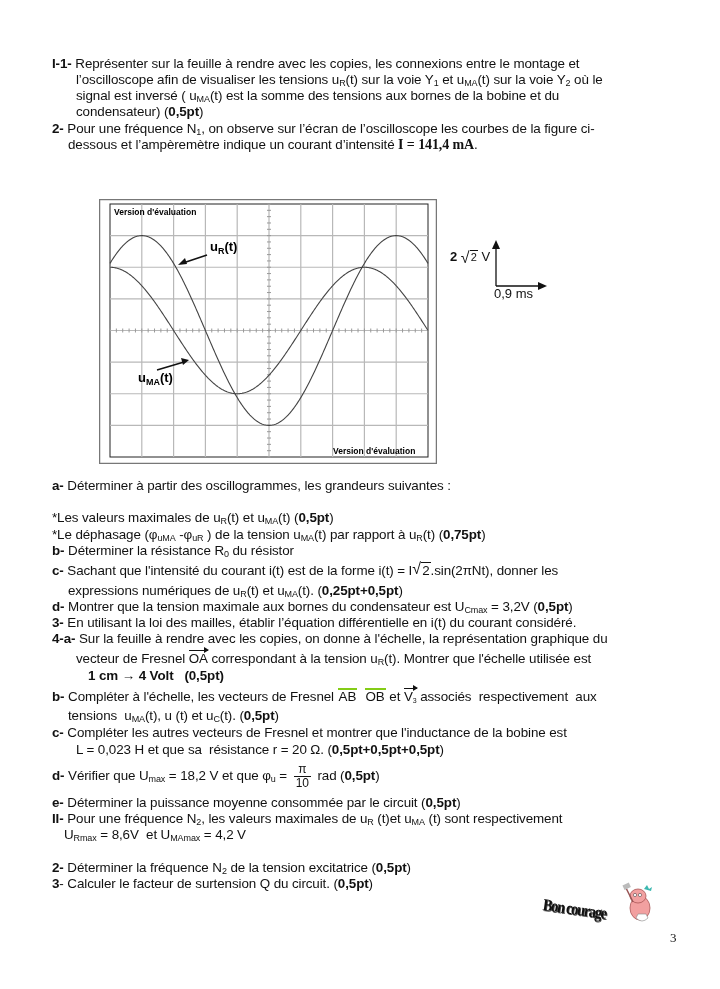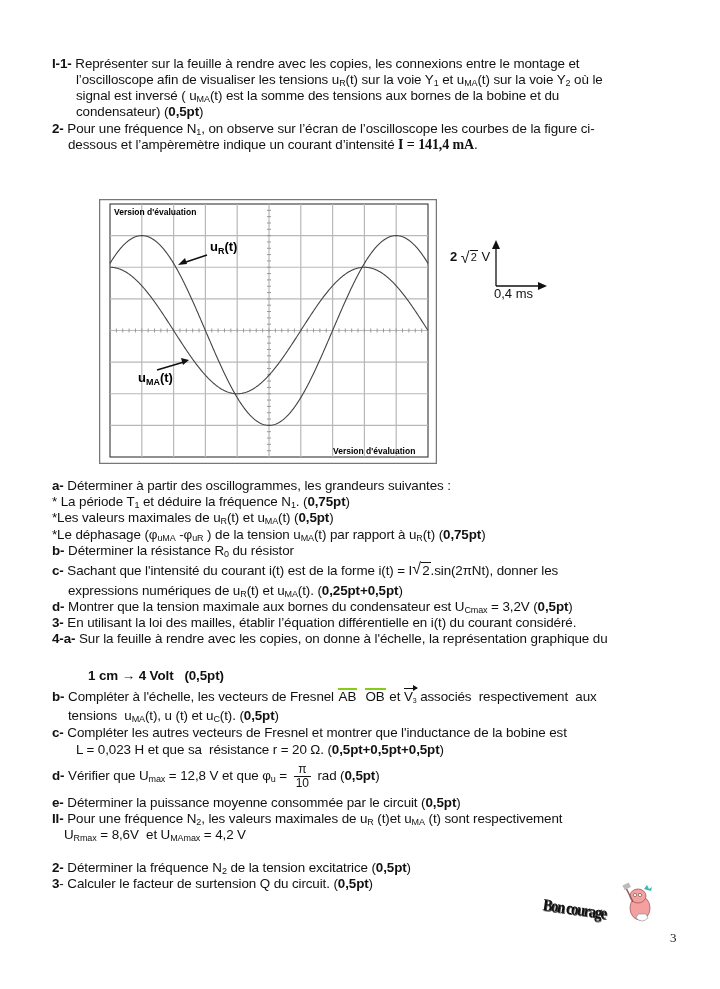--- a/index.html
+++ b/index.html
@@ -185,29 +185,26 @@
       <line x1="46" y1="4" x2="46" y2="46" stroke="#111" stroke-width="1.3"></line>
       <polygon points="46,0 42,9 50,9" fill="#111"></polygon>
       <line x1="46" y1="46" x2="92" y2="46" stroke="#111" stroke-width="1.3"></line>
       <polygon points="97,46 88,42 88,50" fill="#111"></polygon>
     </svg>
     <div style="position:absolute;left:0;top:9px;font-size:13px;white-space:nowrap;">
       <span class="b">2</span>
       <span class="sqrt" style="font-size:11px"><span class="hook">√</span><span class="rad">2</span></span>
       <span>V</span>
     </div>
-    <div style="position:absolute;left:44px;top:46px;font-size:13px;white-space:nowrap;">0,4 ms</div>
+    <div style="position:absolute;left:44px;top:46px;font-size:13px;white-space:nowrap;">0,9 ms</div>
   </div>
 
   <div class="line" style="left:52px;top:478px;">
     <span class="b">a-</span><span> Déterminer à partir des oscillogrammes, les grandeurs suivantes :</span>
   </div>
-  <div class="line" style="left:52px;top:494px;">
-    <span>* La période T</span><sub>1</sub><span> et déduire la fréquence N</span><sub>1</sub><span>. (</span><span class="b">0,75pt</span><span>)</span>
-  </div>
   <div class="line" style="left:52px;top:510px;">
     <span>*Les valeurs maximales de u</span><sub>R</sub><span>(t) et u</span><sub>MA</sub><span>(t) (</span><span class="b">0,5pt</span><span>)</span>
   </div>
   <div class="line" style="left:52px;top:527px;">
     <span> *Le déphasage (φ</span><sub>uMA</sub><span> -φ</span><sub>uR</sub><span> ) de la tension u</span><sub>MA</sub><span>(t) par rapport à u</span><sub>R</sub><span>(t) (</span><span class="b">0,75pt</span><span>)</span>
   </div>
   <div class="line" style="left:52px;top:543px;">
     <span class="b">b-</span><span> Déterminer la résistance R</span><sub>0</sub><span> du résistor</span>
   </div>
   <div class="line" style="left:52px;top:563px;">
@@ -219,37 +216,40 @@
   <div class="line" style="left:52px;top:599px;">
     <span class="b">d-</span><span> Montrer que la tension maximale aux bornes du condensateur est U</span><sub>Cmax</sub><span> = 3,2V (</span><span class="b">0,5pt</span><span>)</span>
   </div>
   <div class="line" style="left:52px;top:615px;">
     <span class="b">3-</span><span> En utilisant la loi des mailles, établir l’équation différentielle en i(t) du courant considéré.</span>
   </div>
 
   <div class="line" style="left:52px;top:631px;">
     <span class="b">4-a-</span><span> Sur la feuille à rendre avec les copies, on donne à l'échelle, la représentation graphique du</span>
   </div>
+  <div class="line" style="left:76px;top:651px;">
+    <span>vecteur de Fresnel </span><span class="arrowvec">OA</span><span> correspondant à la tension u</span><sub>R</sub><span>(t). Montrer que l'échelle utilisée est</span>
+  </div>
   <div class="line b" style="left:88px;top:668px;">
     <span>1 cm → 4 Volt</span><span style="white-space:pre">   (0,5pt)</span>
   </div>
   <div class="line" style="left:52px;top:688px;">
     <span class="b">b-</span><span> Compléter à l'échelle, les vecteurs de Fresnel </span><span class="vec">AB</span>&nbsp;&nbsp;<span class="vec">OB</span><span> et </span><span class="arrowvec"><span>V</span><sub style="font-size:7px">3</sub></span><span style="white-space:pre"> associés  respectivement  aux</span>
   </div>
   <div class="line" style="left:68px;top:708px;">
     <span style="white-space:pre">tensions  u</span><sub>MA</sub><span>(t), u (t) et u</span><sub>C</sub><span>(t). (</span><span class="b">0,5pt</span><span>)</span>
   </div>
   <div class="line" style="left:52px;top:725px;">
     <span class="b">c-</span><span> Compléter les autres vecteurs de Fresnel et montrer que l'inductance de la bobine est</span>
   </div>
   <div class="line" style="left:76px;top:742px;">
     <span style="white-space:pre">L = 0,023 H et que sa  résistance r = 20 Ω. (</span><span class="b">0,5pt+0,5pt+0,5pt</span><span>)</span>
   </div>
   <div class="line" style="left:52px;top:762px;height:28px;line-height:28px;">
-    <span class="b">d-</span><span> Vérifier que U</span><sub>max</sub><span> = 12,8 V et que φ</span><sub>u</sub><span> = </span><span class="frac"><span class="num">π</span><span class="den">10</span></span><span> rad (</span><span class="b">0,5pt</span><span>)</span>
+    <span class="b">d-</span><span> Vérifier que U</span><sub>max</sub><span> = 18,2 V et que φ</span><sub>u</sub><span> = </span><span class="frac"><span class="num">π</span><span class="den">10</span></span><span> rad (</span><span class="b">0,5pt</span><span>)</span>
   </div>
   <div class="line" style="left:52px;top:795px;">
     <span class="b">e-</span><span> Déterminer la puissance moyenne consommée par le circuit (</span><span class="b">0,5pt</span><span>)</span>
   </div>
 
   <div class="line" style="left:52px;top:811px;">
     <span class="b">II-</span><span> Pour une fréquence N</span><sub>2</sub><span>, les valeurs maximales de u</span><sub>R</sub><span> (t)et u</span><sub>MA</sub><span> (t) sont respectivement</span>
   </div>
   <div class="line" style="left:64px;top:827px;">
     <span>U</span><sub>Rmax</sub><span style="white-space:pre"> = 8,6V  et U</span><sub>MAmax</sub><span> = 4,2 V</span>

